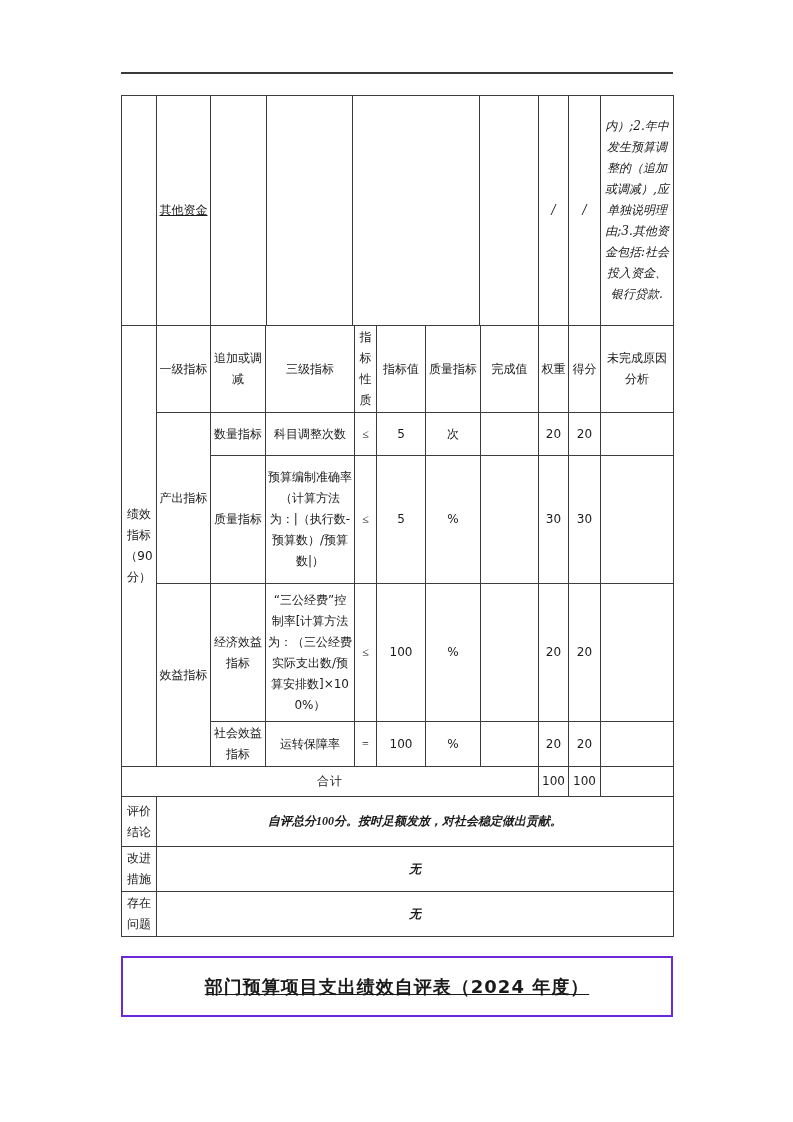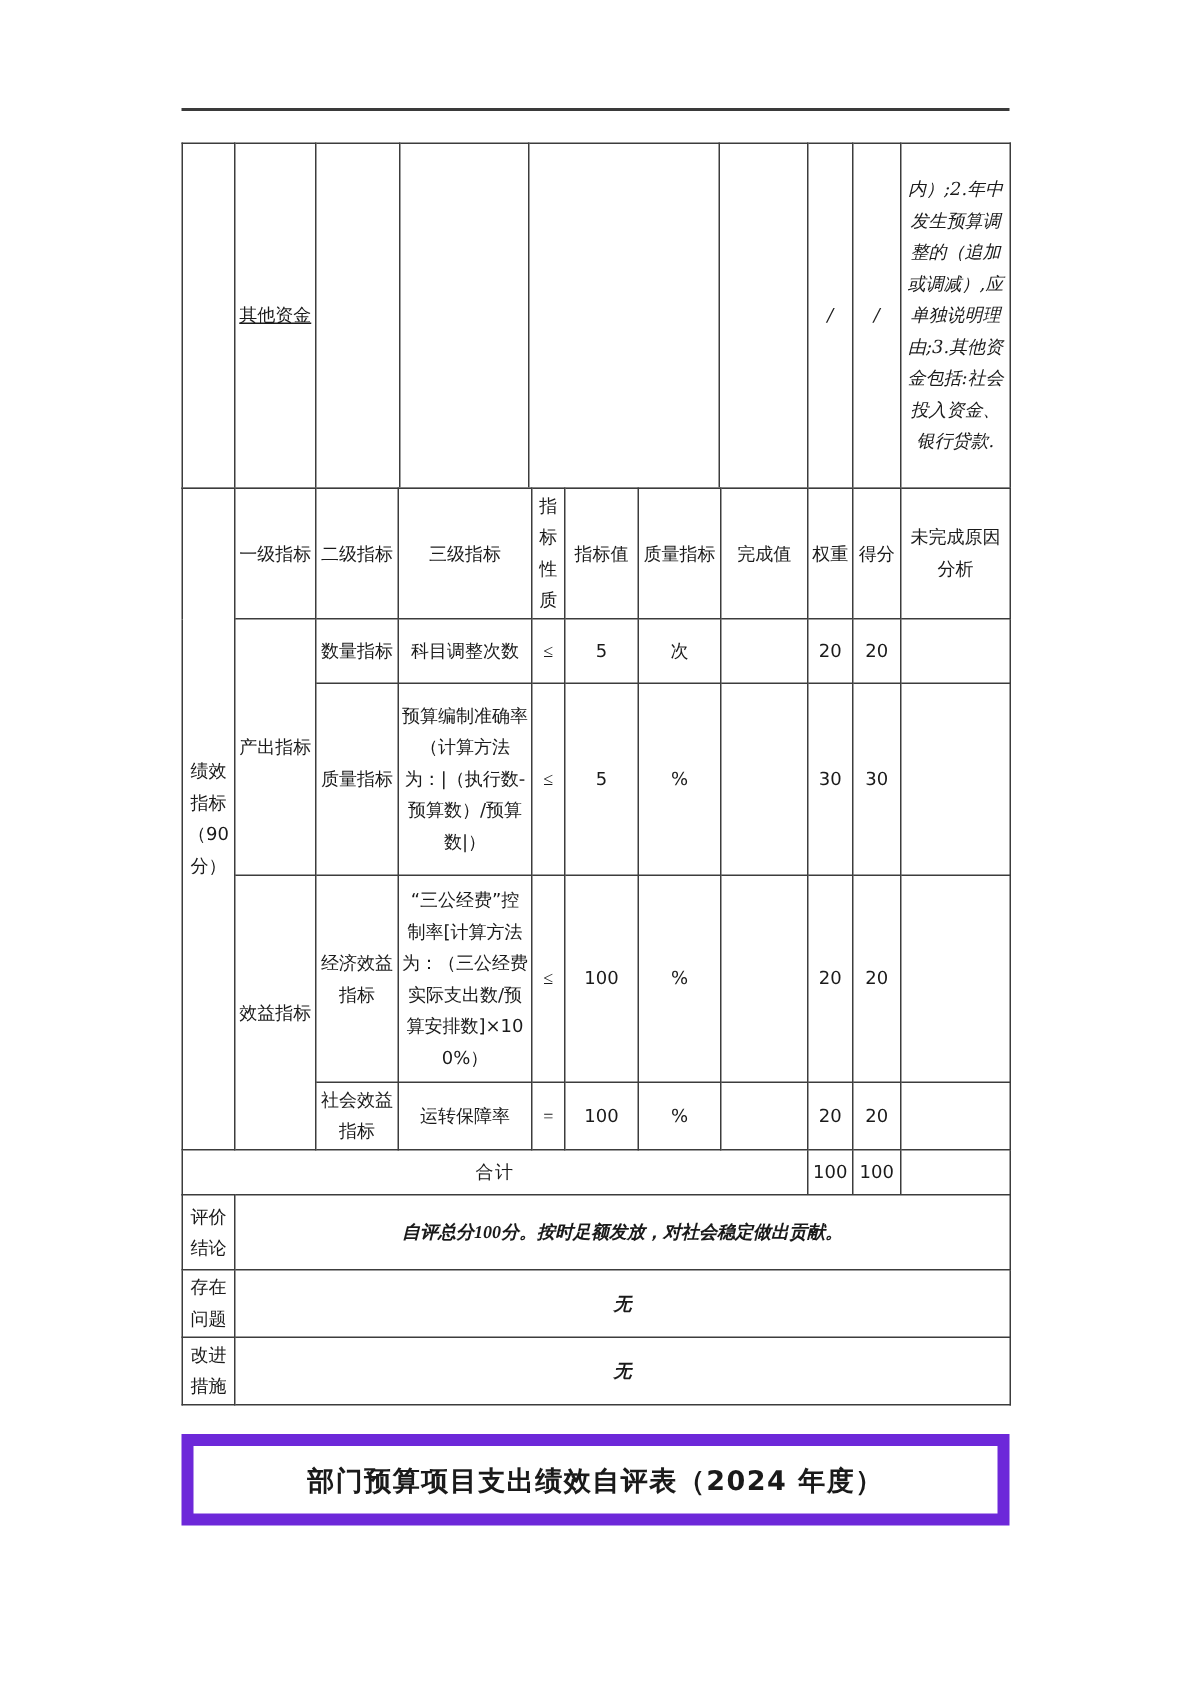--- a/index.html
+++ b/index.html
@@ -64,23 +64,24 @@
   }
   .sign-cell {
     text-align:left;
     padding:2px 4px 2px 6px;
     font-weight:bold;
     font-size:12px;
   }
 
   .title-box {
     position:absolute; left:121px; top:956px; width:552px; height:61px;
-    border:8px solid #6d28d9;
+    border:2px solid #6d28d9;
     display:flex; align-items:center; justify-content:center;
     background:#fff;
+    text-decoration:underline;
   }
   .title-box .title-text {
     font-size:18px; font-weight:bold; letter-spacing:1px;
   }
 
   .page-number {
     position:absolute; left:0; top:1038px; width:793px;
     text-align:center; font-size:11px; color:#222;
   }
 </style>
@@ -131,21 +132,21 @@
         <col style="width:55px">
           <col style="width:58px">
           <col style="width:30px">
         <col style="width:32px">
           <col style="width:73px">
       </colgroup>
       <tbody>
           <tr style="height:84px">
         <td rowspan="5" class="grp-cell">绩效指标（90分）</td>
         <td>一级指标</td>
-        <td>二级指标</td>
+        <td>追加或调减</td>
         <td>三级指标</td>
         <td class="nature-cell">指标性质</td>
         <td>指标值</td>
         <td>质量指标</td>
         <td>完成值</td>
         <td>权重</td>
         <td>得分</td>
         <td>未完成原因分析</td>
       </tr>
       <tr style="height:43px">
@@ -207,25 +208,25 @@
       <colgroup>
         <col style="width:35px">
           <col style="width:517px">
       </colgroup>
       <tbody>
           <tr style="height:50px">
         <td class="sum-label">评价结论</td>
         <td class="sum-content">自评总分100分。按时足额发放，对社会稳定做出贡献。</td>
       </tr>
       <tr style="height:37px">
+        <td class="sum-label">改进措施</td>
+        <td class="sum-content">无</td>
+      </tr>
+      <tr style="height:37px">
         <td class="sum-label">存在问题</td>
-        <td class="sum-content">无</td>
-      </tr>
-      <tr style="height:37px">
-        <td class="sum-label">改进措施</td>
         <td class="sum-content">无</td>
       </tr>
     </tbody>
       </table>
 
 
   </div>
 
   <div class="title-box">
     <span class="title-text">部门预算项目支出绩效自评表（2024 年度）</span>

